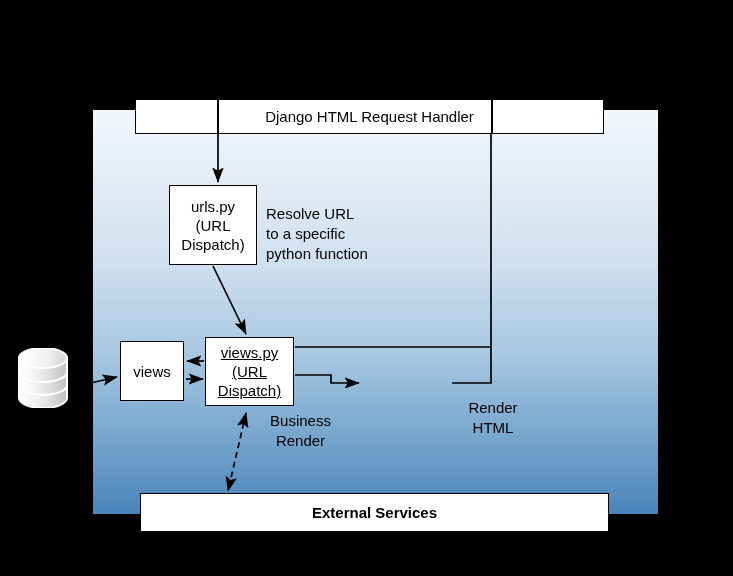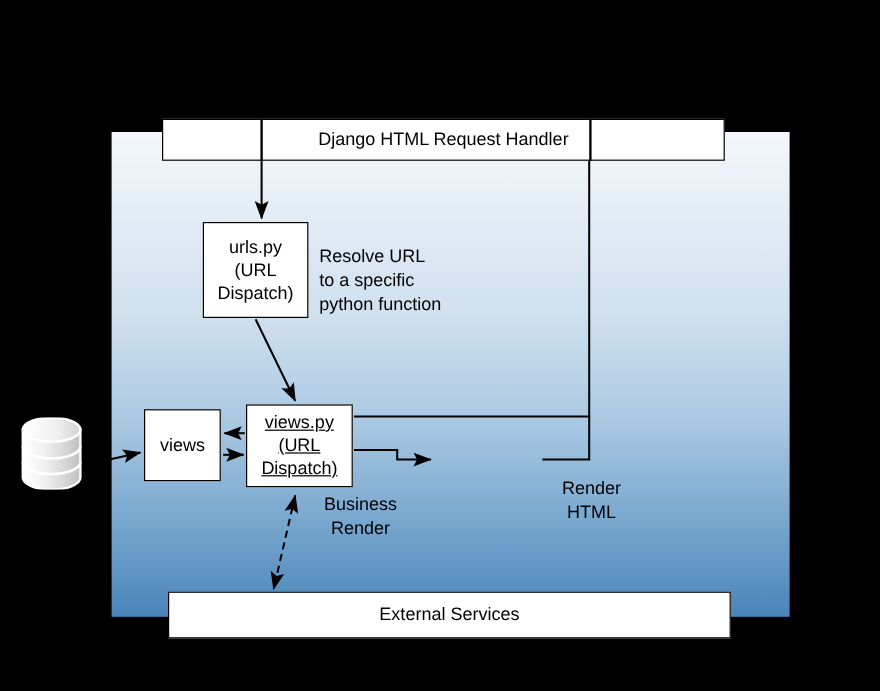--- a/index.html
+++ b/index.html
@@ -29,21 +29,21 @@
     color:#000000;
     font-size:15px;
     line-height:19px;
     white-space:pre-line;
   }
   #node-django{left:135px;top:99px;width:469px;height:35px;font-size:15px;}
   #node-urls{left:169px;top:185px;width:88px;height:80px;}
   #node-models{left:120px;top:341px;width:64px;height:60px;}
   #node-views{left:205px;top:337px;width:89px;height:69px;text-decoration:underline;}
   #node-mako{left:362px;top:363px;width:89px;height:69px;}
-  #node-external{left:140px;top:493px;width:469px;height:39px;font-size:15px;}
+  #node-external{left:140px;top:493px;width:469px;height:39px;font-size:15px;font-weight:bold;}
 
   
   .divider{
     position:absolute;
     width:1.5px;background:#000000;
   }
   #django-div-1{left:217px;top:99px;height:35px;}
   #django-div-2{left:491px;top:99px;height:35px;}
 
   

